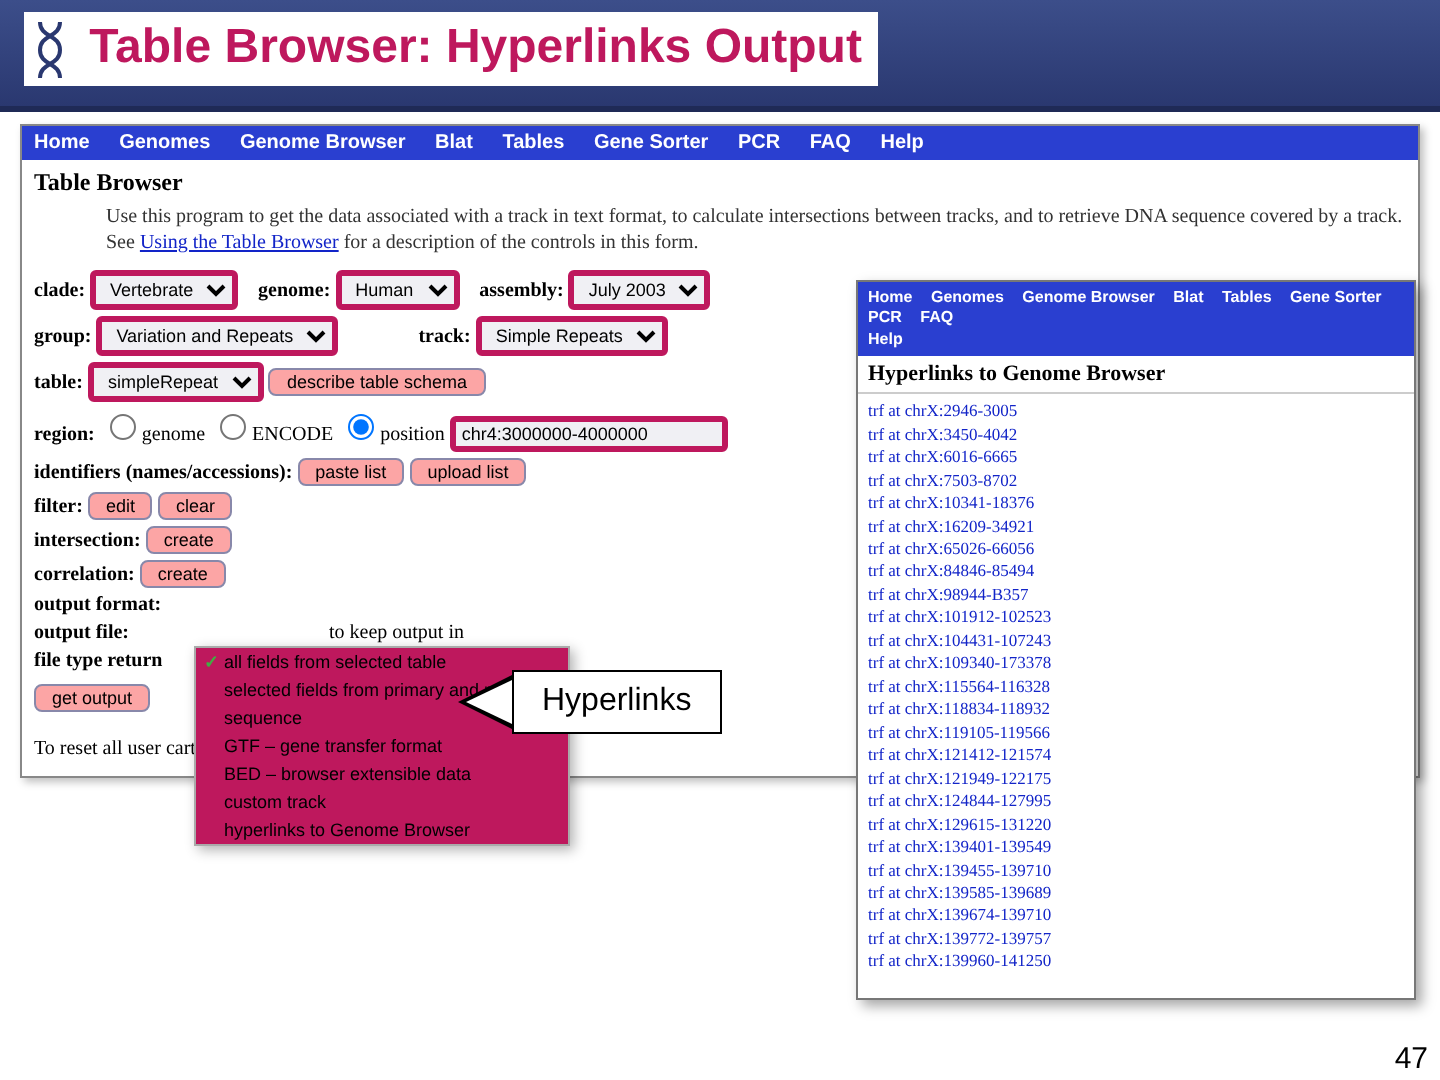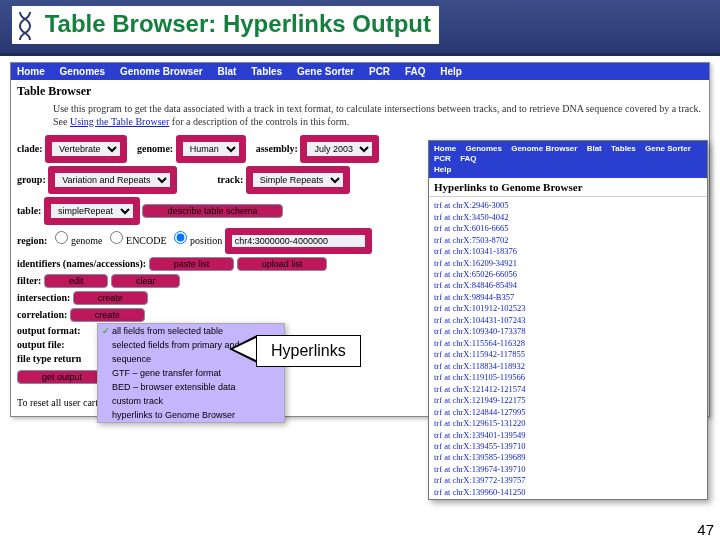--- a/index.html
+++ b/index.html
@@ -13,21 +13,21 @@
     overflow: hidden;
   }
   .title-bar {
     background: linear-gradient(#3c4e8a,#2a3870);
     height: 56px;
     padding: 8px 12px 0 12px;
     border-bottom: 3px solid #1f2a56;
   }
   .title-bar h1 {
     margin: 0;
-    color: #15803d;
+    color: #be185d;
     background: #fff;
     display: inline-block;
     font-size: 24px;
     font-weight: 700;
     padding: 4px 8px 4px 4px;
     position: relative;
     top: -2px;
   }
   .dna-icon { display:inline-block; vertical-align:middle; margin-right:4px; }
   .main-browser {
@@ -51,52 +51,52 @@
     font-size: 12px;
     font-weight: 700;
     padding: 4px 6px 2px 6px;
   }
   .intro { font-family:"Times New Roman",serif; font-size:10px; padding:2px 6px; color:#333; line-height:1.25;margin-left:36px; }
   .intro a { color:#1224c8; text-decoration:underline; cursor:pointer; }
   .form-body { padding: 2px 6px 6px 6px; font-family:"Times New Roman",serif; font-size:10px; }
   .row { margin: 3px 0; }
   .lbl { font-weight:700; }
   select, input[type=text] {
-    font-size:9px; font-family:Arial; background:#f0f0f4; border:7px solid #be185d; border-radius:3px; padding:1px 3px;
+    font-size:9px; font-family:Arial; background:#f0f0f4; border:3px solid #be185d; border-radius:3px; padding:1px 3px;
   }
   .btn {
-    font-size:9px; font-family:Arial; background:#be185d; border:1px solid #88a; border-radius:4px; padding:1px 24px; cursor:pointer; display:inline-block;
+    font-size:9px; font-family:Arial; background:#fca5a5; border:1px solid #88a; border-radius:4px; padding:1px 8px; cursor:pointer; display:inline-block;
   }
   .reset-note { font-family:"Times New Roman",serif; font-size:10px; padding:4px 6px 8px 6px; }
 
   
   .dropdown-pop {
     position:absolute; left:86px; top:260px; width:188px;
-    background:#c4b5fd; border:1px solid #aaa; box-shadow:2px 2px 6px rgba(0,0,0,0.3);
+    background:#be185d; border:1px solid #aaa; box-shadow:2px 2px 6px rgba(0,0,0,0.3);
     font-family:Arial; font-size:9px; z-index:3;
   }
   .dropdown-pop div { padding:2px 4px; white-space:nowrap; overflow:hidden; text-overflow:ellipsis; cursor:pointer; }
   .dropdown-pop div.sel::before { content:"✓ "; color:#4a4; font-weight:700; }
   .dropdown-pop div:not(.sel) { padding-left:14px; }
 
   
   .sub-window {
     position:absolute; right:12px; top:140px; width:280px; height:360px;
     background:#fff; border:1px solid #777; box-shadow:3px 3px 6px rgba(0,0,0,0.35); z-index:2;
     overflow:hidden;
   }
   .sub-navbar { background:#2a3fd0; color:#fff; padding:3px 5px; font-size:8px; font-weight:700; line-height:1.3; }
   .sub-navbar span { margin-right:7px; }
   .sub-heading { font-family:"Times New Roman",serif; font-size:11px; font-weight:700; padding:3px 5px; border-bottom:1px solid #ccc; }
   .hyperlinks-list { padding:3px 5px; font-family:"Times New Roman",serif; font-size:8.5px; line-height:1.35; height:300px; overflow:hidden; }
   .hyperlinks-list div { color:#1224c8; cursor:pointer; white-space:nowrap; }
 
   
   .callout {
-    position:absolute; left:228px; top:335px; z-index:5; display:flex; align-items:flex-start;
+    position:absolute; left:228px; top:335px; z-index:5; display:flex; align-items:center;
   }
   .callout-box {
     background:#fff; border:1px solid #000; padding:6px 14px; font-family:Arial; font-size:16px;
   }
   .callout-arrow {
     width:0; height:0; border-top:14px solid transparent; border-bottom:14px solid transparent;
     border-right:28px solid #000; position:relative; left:1px;
   }
   .callout-arrow::after{
     content:""; position:absolute; left:4px; top:-11px;
@@ -233,21 +233,20 @@
       <div>trf at chrX:7503-8702</div>
       <div>trf at chrX:10341-18376</div>
       <div>trf at chrX:16209-34921</div>
       <div>trf at chrX:65026-66056</div>
       <div>trf at chrX:84846-85494</div>
       <div>trf at chrX:98944-B357</div>
       <div>trf at chrX:101912-102523</div>
       <div>trf at chrX:104431-107243</div>
       <div>trf at chrX:109340-173378</div>
       <div>trf at chrX:115564-116328</div>
-      <div>trf at chrX:115942-117855</div>
       <div>trf at chrX:118834-118932</div>
       <div>trf at chrX:119105-119566</div>
       <div>trf at chrX:121412-121574</div>
       <div>trf at chrX:121949-122175</div>
       <div>trf at chrX:124844-127995</div>
       <div>trf at chrX:129615-131220</div>
       <div>trf at chrX:139401-139549</div>
       <div>trf at chrX:139455-139710</div>
       <div>trf at chrX:139585-139689</div>
       <div>trf at chrX:139674-139710</div>

